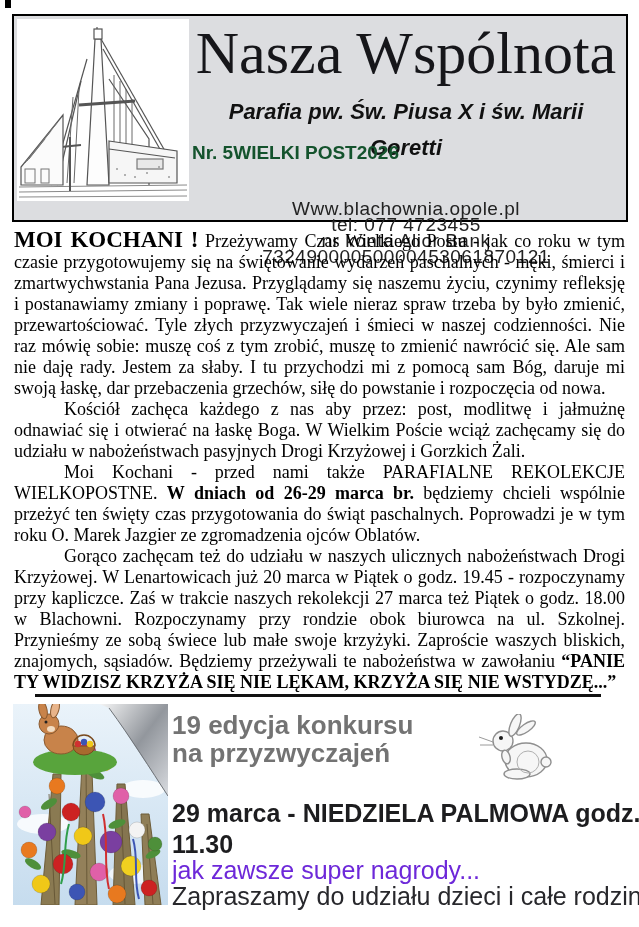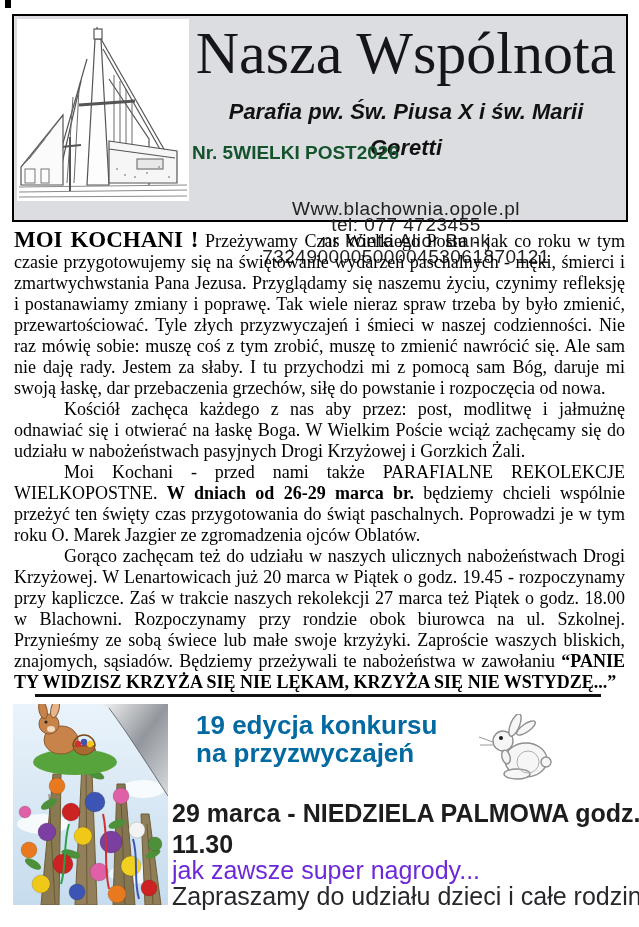--- a/index.html
+++ b/index.html
@@ -53,21 +53,21 @@
 
   .separator{
     position:absolute;left:35px;top:694px;width:566px;height:3px;
     border-top:2px solid #111;border-bottom:1px solid #111;box-sizing:border-box;
   }
 
   
   .palm-photo{position:absolute;left:13px;top:704px;width:155px;height:201px;}
   .contest-title{
     position:absolute;left:172px;top:711px;width:300px;
-    font-weight:bold;font-size:26px;line-height:28px;color:#0369a1;margin-left:24px;
+    font-weight:bold;font-size:26px;line-height:28px;color:#737373;
   }
   .bunny{position:absolute;left:478px;top:714px;width:76px;height:72px;}
   .contest-date1{position:absolute;left:172px;top:800px;width:460px;
     font-weight:bold;font-size:25px;line-height:27px;color:#1d1d1f;white-space:nowrap;}
   .contest-date2{position:absolute;left:172px;top:830px;
     font-weight:bold;font-size:25px;color:#1d1d1f;}
   .contest-prizes{position:absolute;left:172px;top:856px;
     font-size:25px;color:#6d28d9;}
   .contest-invite{position:absolute;left:172px;top:882px;
     font-size:25px;color:#28282c;white-space:nowrap;}

